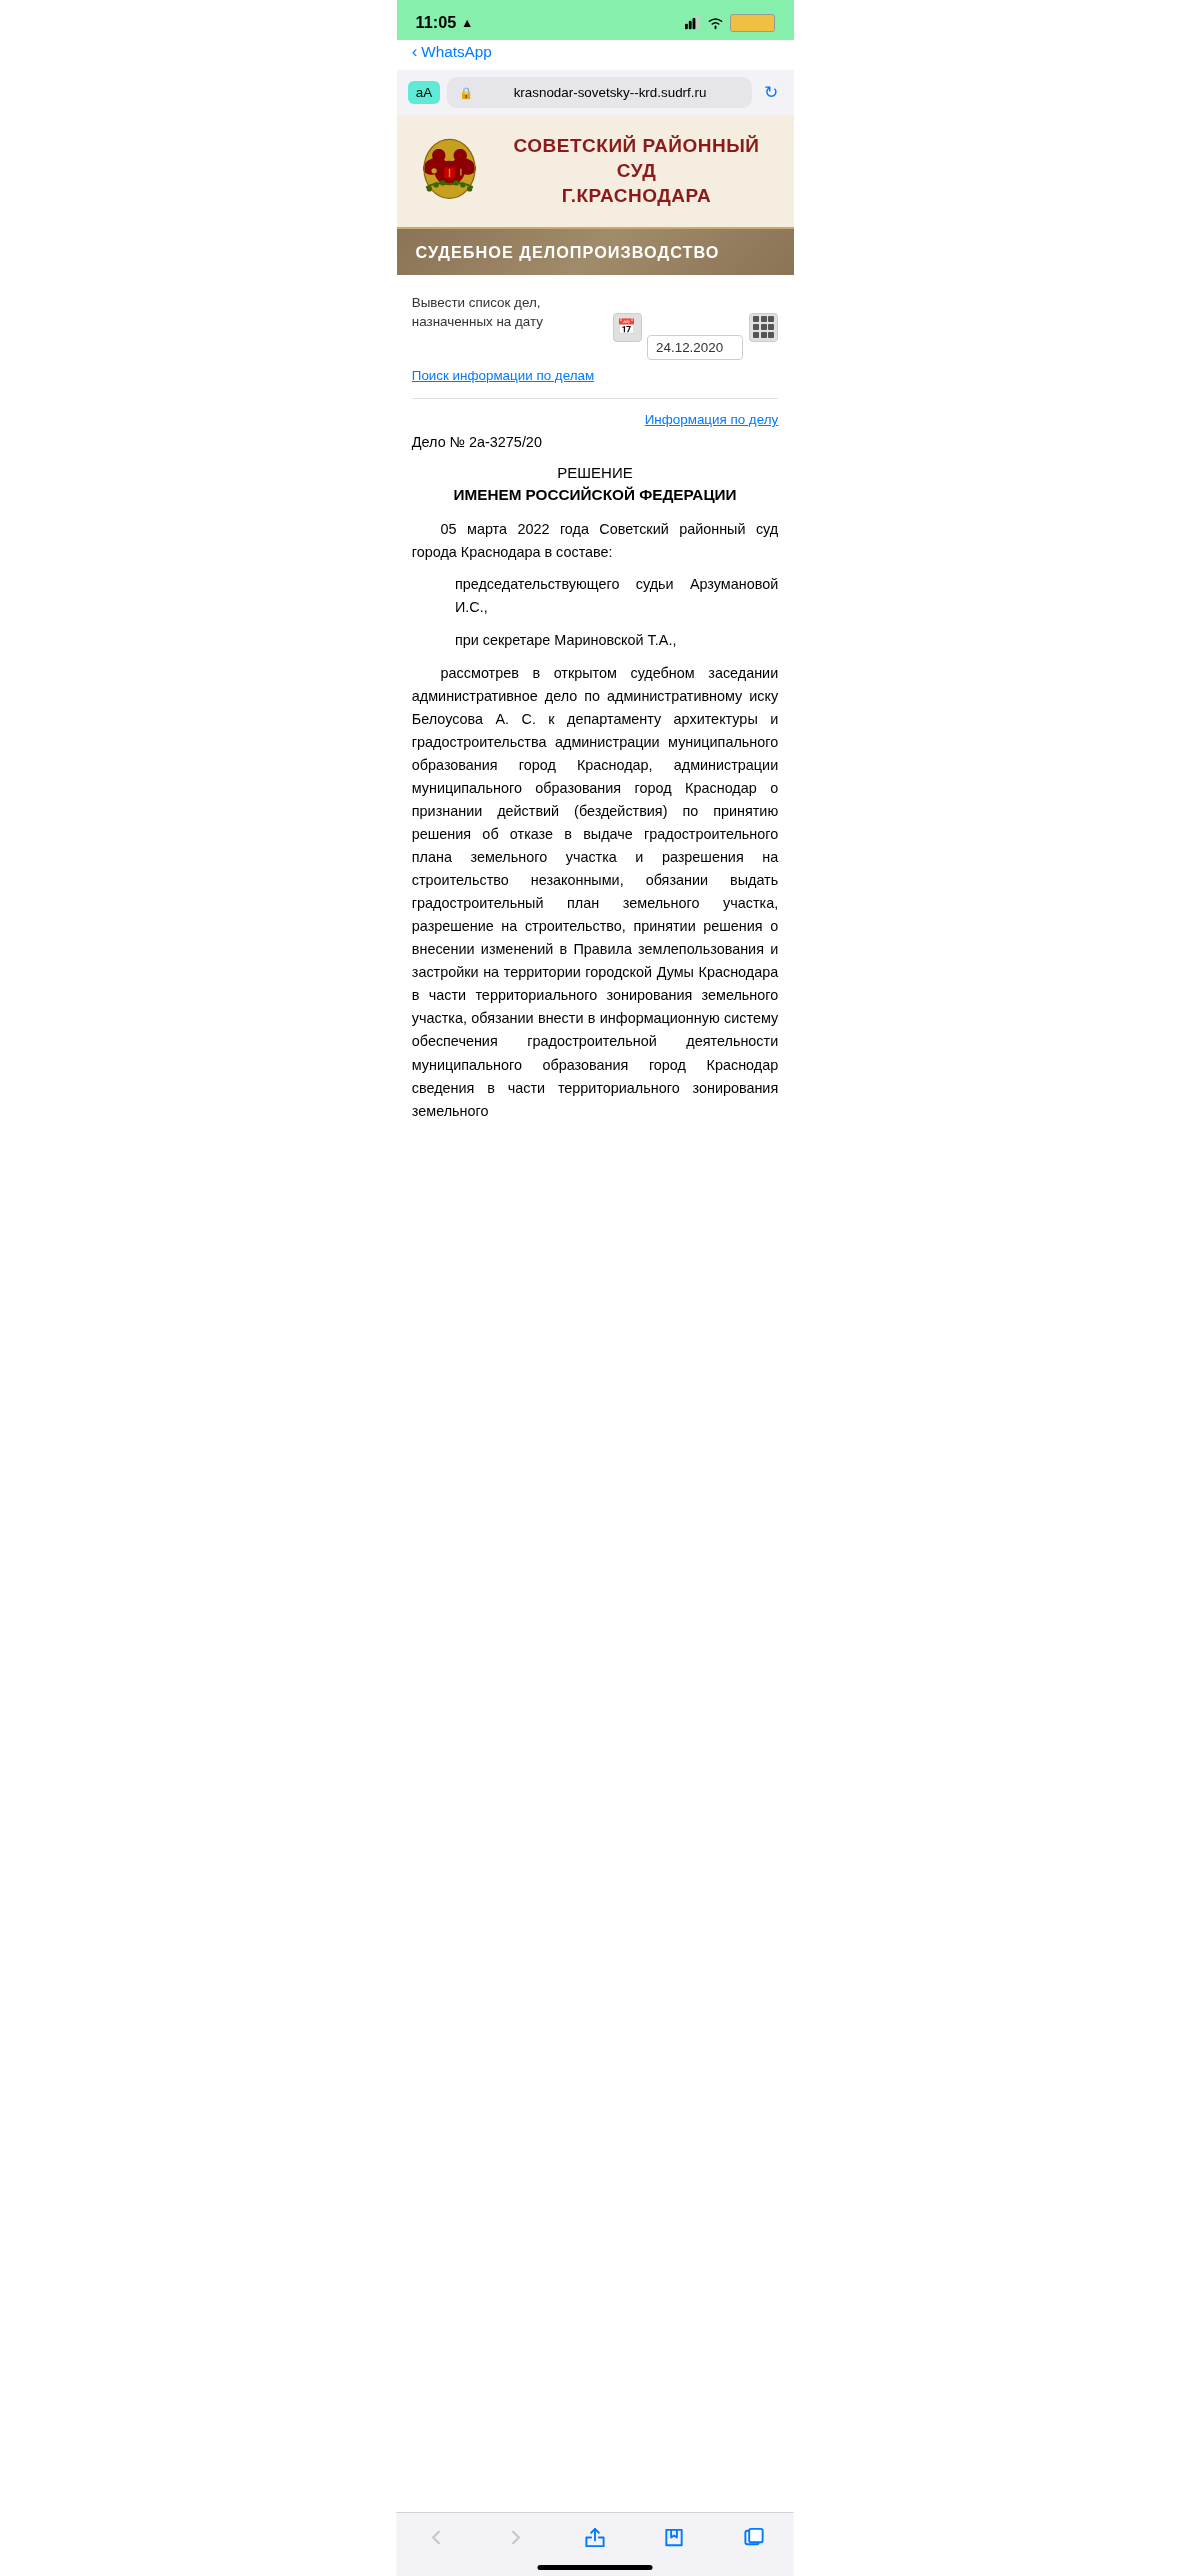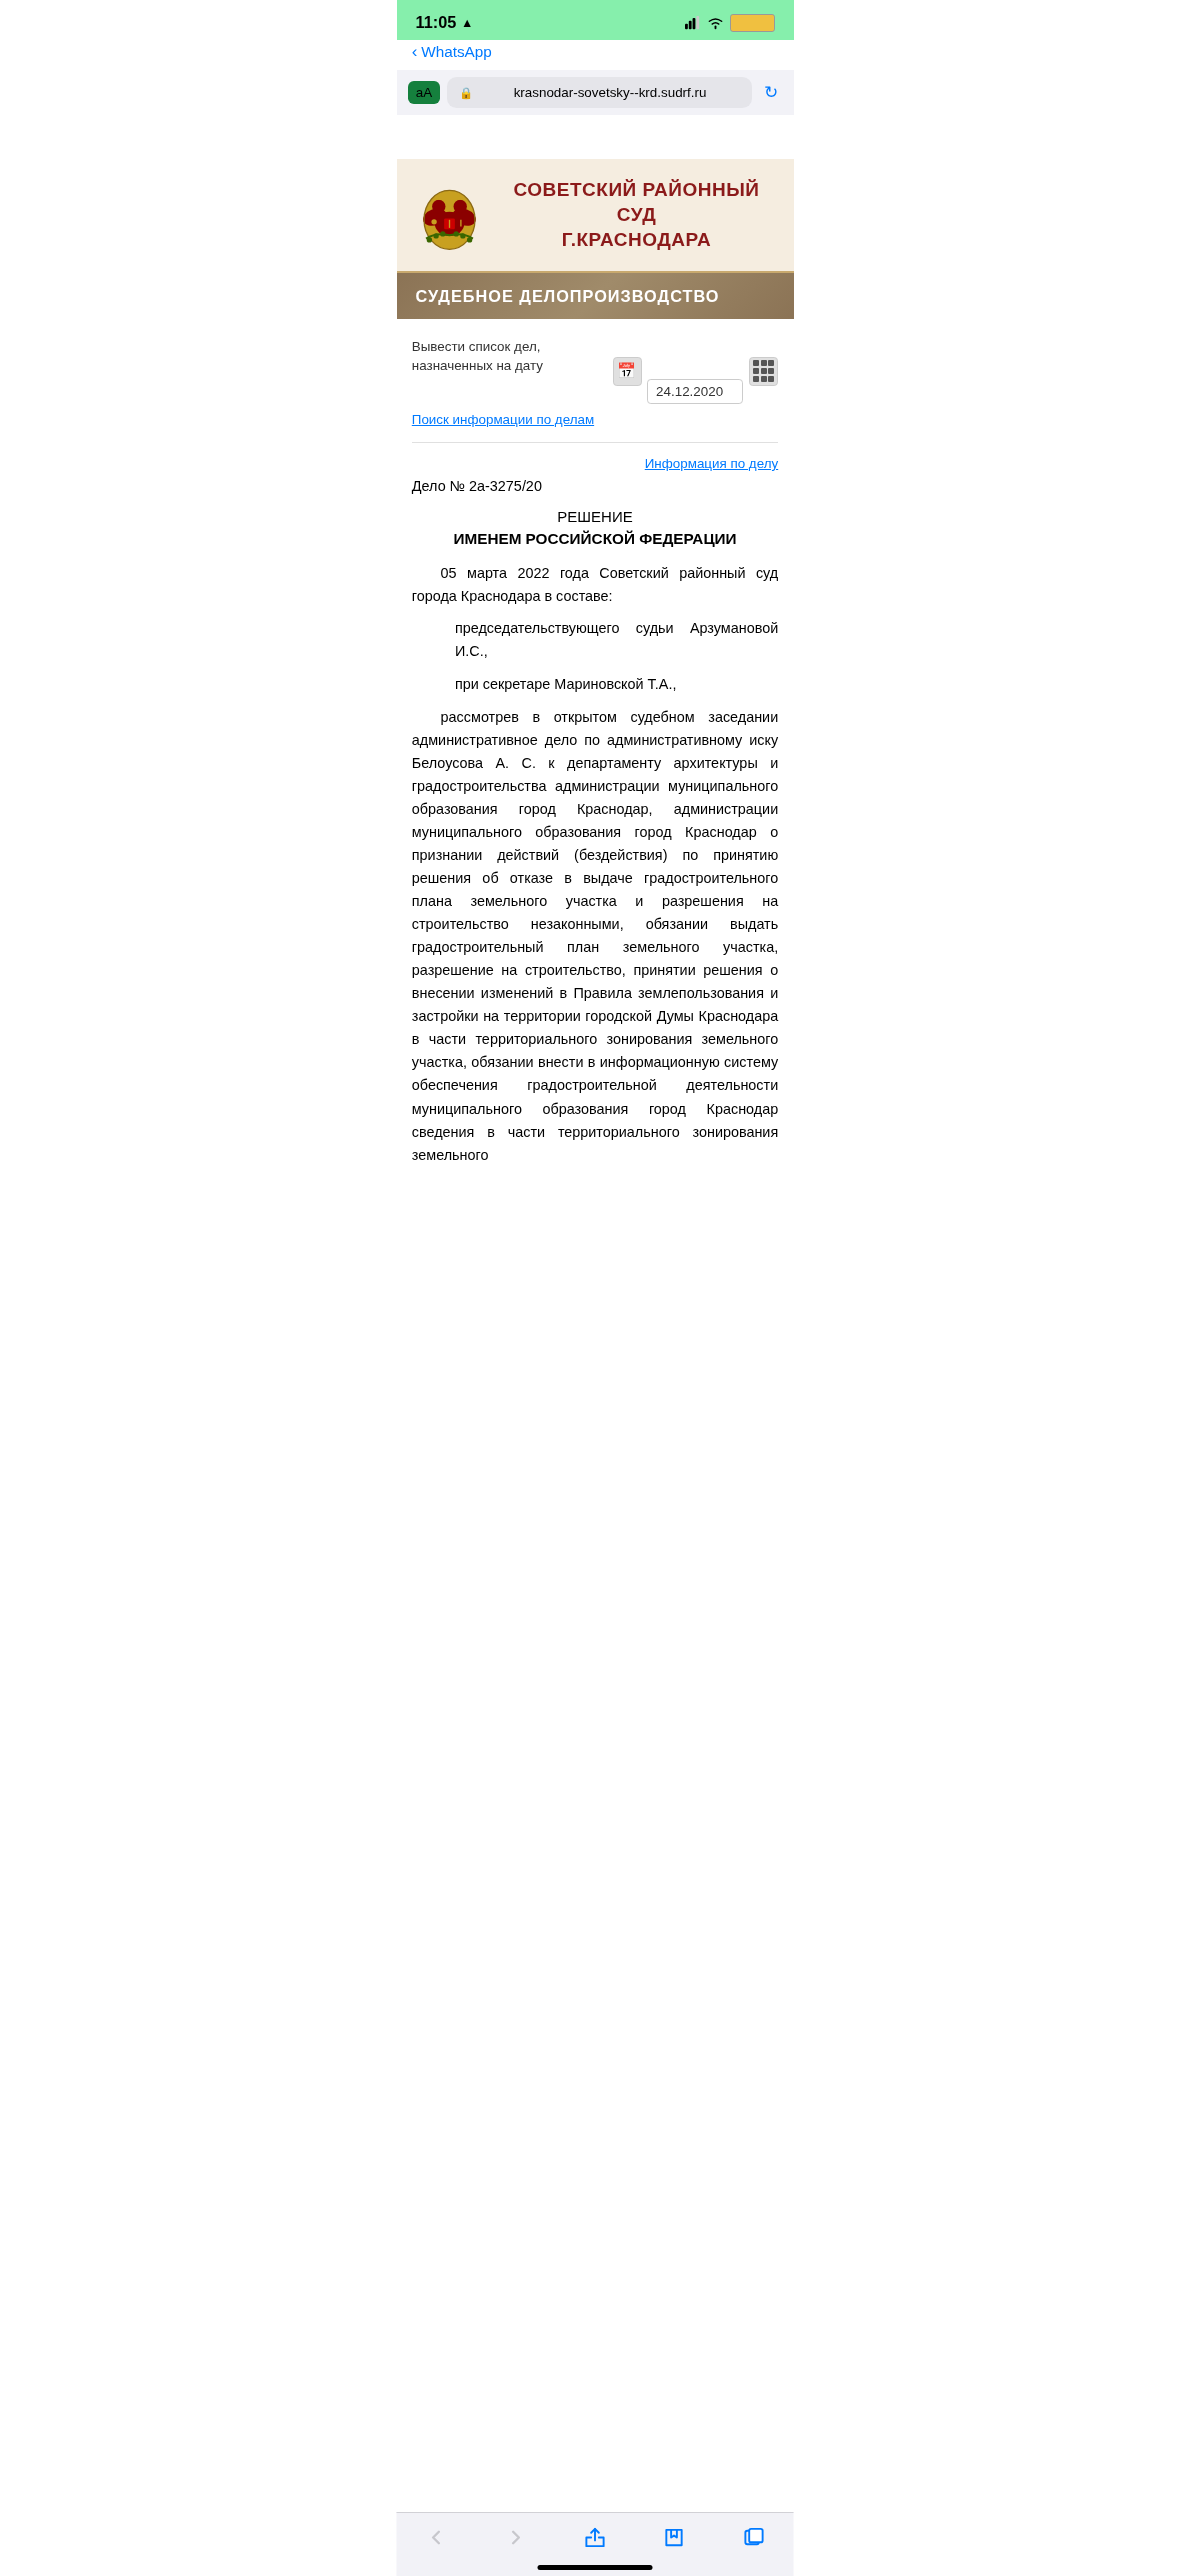--- a/index.html
+++ b/index.html
@@ -68,21 +68,21 @@
     .browser-bar {
       display: flex;
       align-items: center;
       padding: 7.7px 11.5px;
       background: #f2f2f7;
       gap: 7.7px;
     }
     .font-size-btn {
       font-size: 13.4px;
       color: #000;
-      background: #15803d;
+      background: #5eead4;
       border-radius: 5.8px;
       padding: 3.8px 7.7px;
       font-weight: 500;
       white-space: nowrap;
     }
     .url-bar {
       flex: 1;
       background: #e5e5ea;
       border-radius: 9.6px;
       padding: 7.7px 11.5px;
@@ -107,24 +107,23 @@
       border: none;
       cursor: pointer;
       padding: 3.8px;
     }
 
     
     .court-header {
       background: #f5ede0;
       padding: 19px 19px;
       display: flex;
-      align-items: flex-end;
+      align-items: flex-start;
       gap: 16px;
       border-bottom: 2.9px solid #c8a96e;
-      margin-top: 44px;
     }
     .court-logo {
       width: 67px;
       height: 67px;
       flex-shrink: 0;
     }
     .court-logo svg {
       width: 100%;
       height: 100%;
     }

